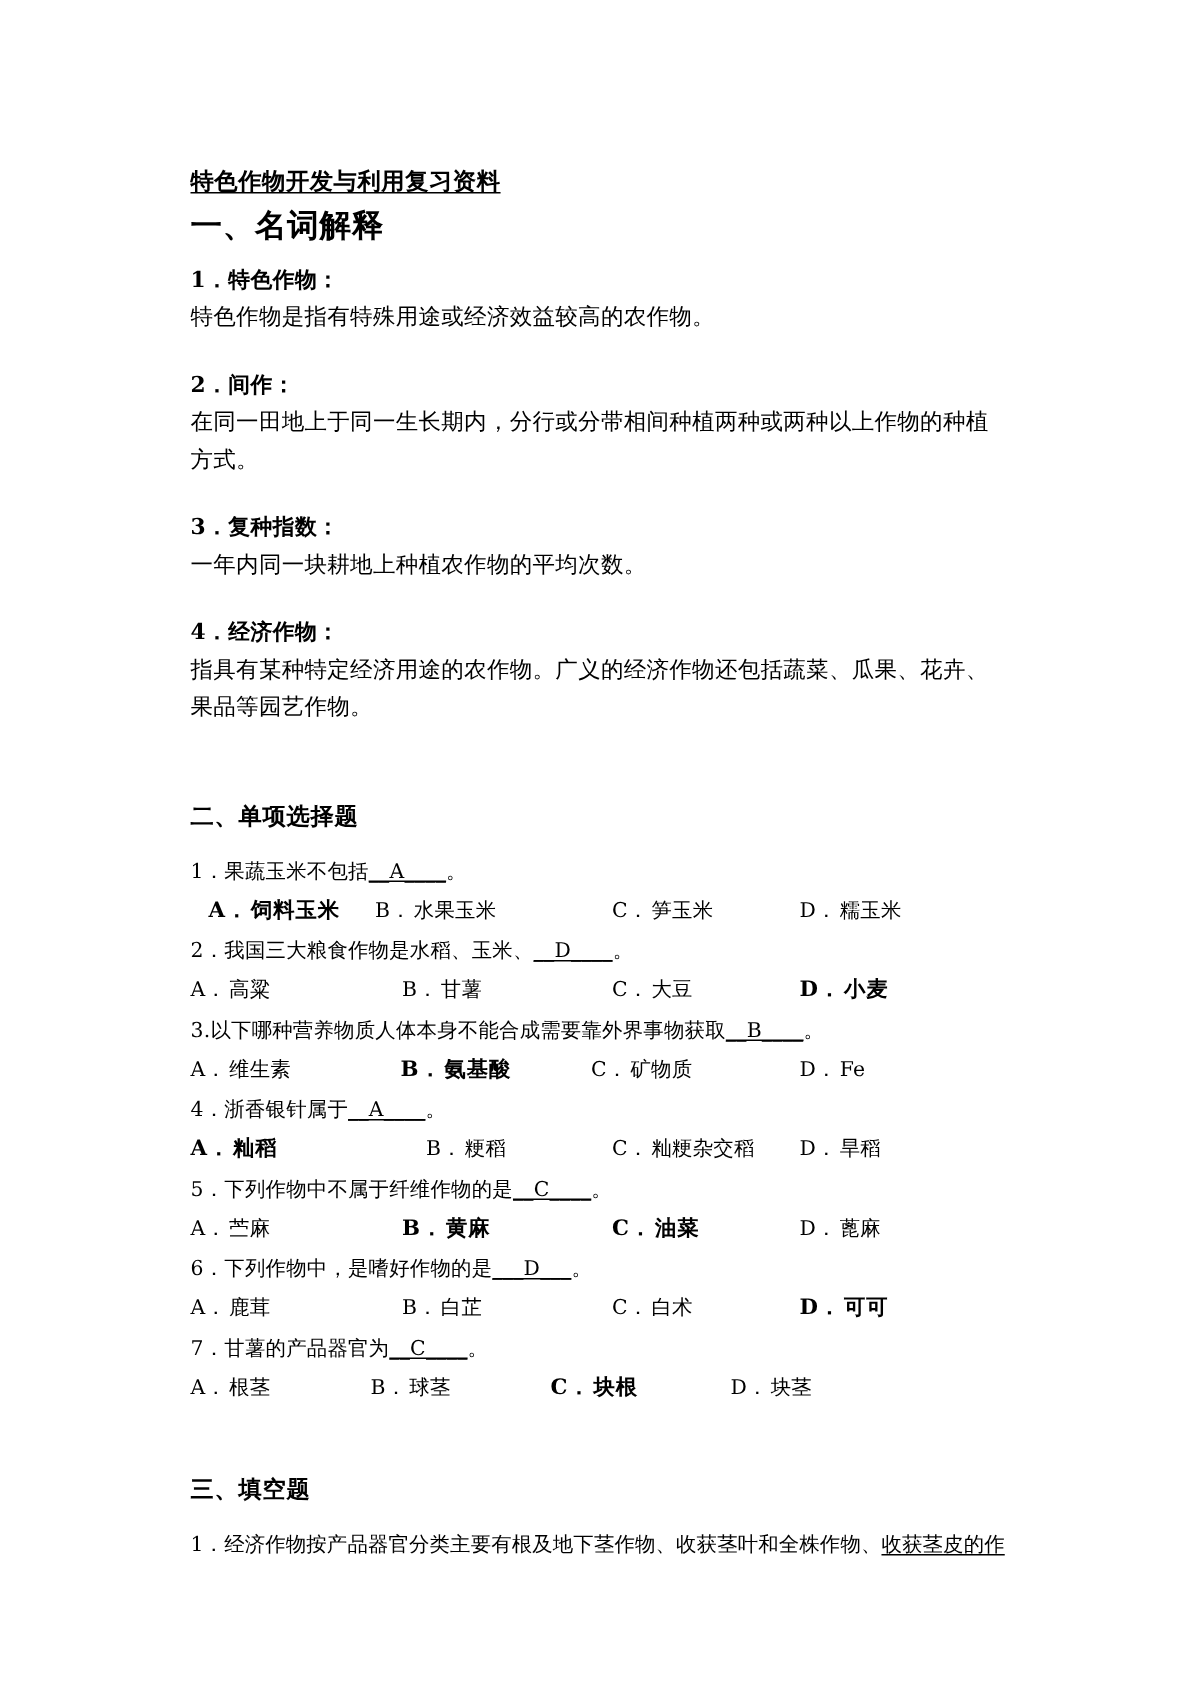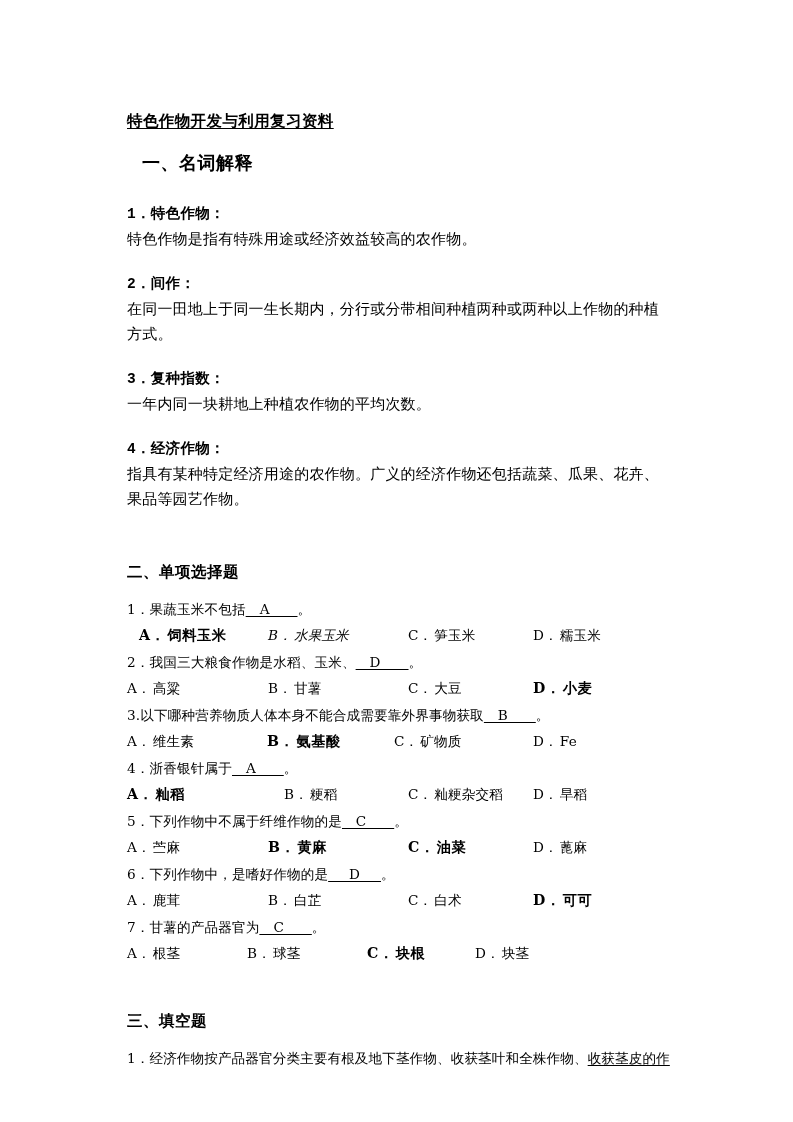--- a/index.html
+++ b/index.html
@@ -35,43 +35,42 @@
     font-size: 15.5px;
     font-weight: bold;
     letter-spacing: 0.4px;
     text-decoration: underline;
     text-underline-offset: 2px;
     line-height: 26px;
     margin: 0 0 2px 0;
     white-space: nowrap;
   }
   .sec-head {
-    font-size: 18px;
+    font-size: 21px;
     font-weight: bold;
     letter-spacing: 0.5px;
     line-height: 27px;
-    margin: 15px;
+    margin: 0;
     white-space: nowrap;
   }
   .sec-head-2 {
     font-size: 15.5px;
     font-weight: bold;
     letter-spacing: 0.5px;
     line-height: 27px;
     margin: 0;
     white-space: nowrap;
   }
   .term-head {
     font-size: 14.5px;
     font-weight: bold;
     letter-spacing: 0.3px;
     line-height: 25px;
     margin: 0;
     white-space: nowrap;
-    font-family: Liberation Mono, monospace;
   }
   .term-body {
     font-size: 15px;
     line-height: 25px;
     margin: 0;
     letter-spacing: 0.2px;
   }
   .gap-sm { height: 11px; }
   .gap-md { height: 20px; }
   .gap-lg { height: 40px; }
@@ -163,21 +162,21 @@
     <div class="term-body">果品等园艺作物。</div>
 
     <div class="gap-xl"></div>
     <div class="sec-head-2">二、单项选择题</div>
     <div class="gap-sm"></div>
 
     <div id="choice-list">
         <div class="q-stem"><span>1．果蔬玉米不包括</span><span class="blank">__A____</span><span>。</span></div>
         <div class="opt-row">
           <div class="opt bold" style="left: 12px;"><span class="lbl">A．</span><span>饲料玉米</span></div>
-          <div class="opt" style="left: 141px; font-style: italic;"><span class="lbl">B．</span><span>水果玉米</span></div>
+          <div class="opt" style="left: 123px;"><span class="lbl">B．</span><span>水果玉米</span></div>
           <div class="opt" style="left: 281px;"><span class="lbl">C．</span><span>笋玉米</span></div>
           <div class="opt" style="left: 406px;"><span class="lbl">D．</span><span>糯玉米</span></div>
         </div>
         <div class="q-stem"><span>2．我国三大粮食作物是水稻、玉米、</span><span class="blank">__D____</span><span>。</span></div>
         <div class="opt-row">
           <div class="opt" style="left: 0px;"><span class="lbl">A．</span><span>高粱</span></div>
           <div class="opt" style="left: 141px;"><span class="lbl">B．</span><span>甘薯</span></div>
           <div class="opt" style="left: 281px;"><span class="lbl">C．</span><span>大豆</span></div>
           <div class="opt bold" style="left: 406px;"><span class="lbl">D．</span><span>小麦</span></div>
         </div>
@@ -207,21 +206,21 @@
           <div class="opt" style="left: 0px;"><span class="lbl">A．</span><span>鹿茸</span></div>
           <div class="opt" style="left: 141px;"><span class="lbl">B．</span><span>白芷</span></div>
           <div class="opt" style="left: 281px;"><span class="lbl">C．</span><span>白术</span></div>
           <div class="opt bold" style="left: 406px;"><span class="lbl">D．</span><span>可可</span></div>
         </div>
         <div class="q-stem"><span>7．甘薯的产品器官为</span><span class="blank">__C____</span><span>。</span></div>
         <div class="opt-row">
           <div class="opt" style="left: 0px;"><span class="lbl">A．</span><span>根茎</span></div>
           <div class="opt" style="left: 120px;"><span class="lbl">B．</span><span>球茎</span></div>
           <div class="opt bold" style="left: 240px;"><span class="lbl">C．</span><span>块根</span></div>
-          <div class="opt" style="left: 348px;"><span class="lbl">D．</span><span>块茎</span></div>
+          <div class="opt" style="left: 360px;"><span class="lbl">D．</span><span>块茎</span></div>
         </div>
       </div>
 
     <div class="gap-lg"></div>
     <div class="sec-head-2">三、填空题</div>
     <div class="gap-sm"></div>
 
     <div class="fill-q"><span>1．经济作物按产品器官分类主要有根及地下茎作物、收获茎叶和全株作物、</span><span class="ul">收获茎皮的作</span></div>
 
   </div>

